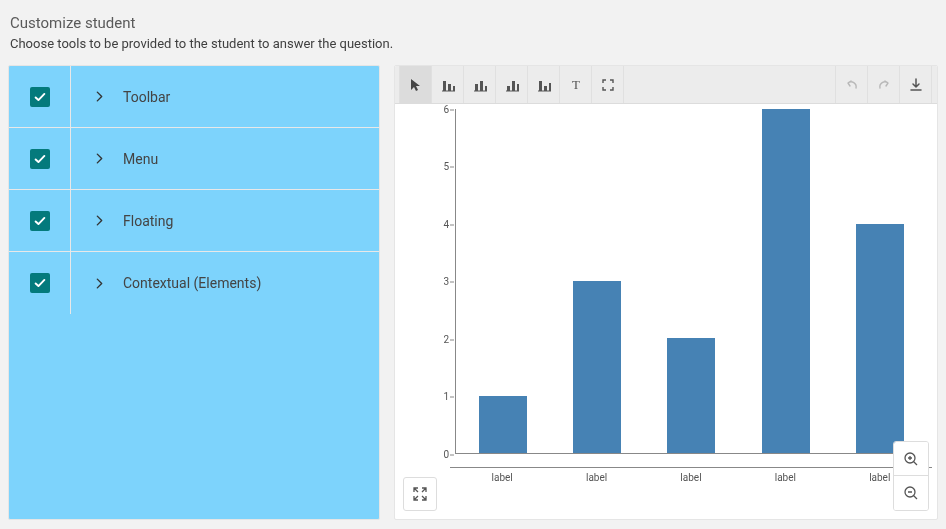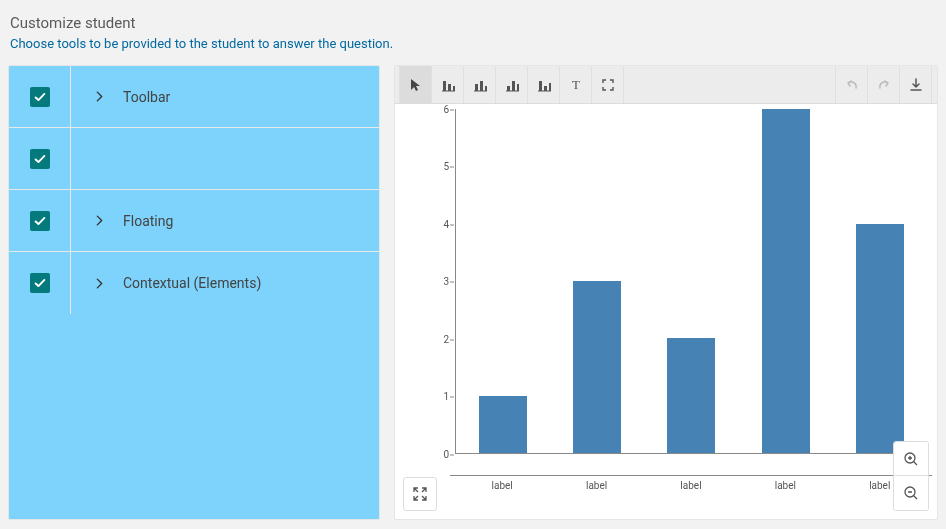--- a/index.html
+++ b/index.html
@@ -13,21 +13,21 @@
   padding: 8px;
 }
 .title {
   font-size: 15px;
   color: #5a5a5a;
   margin: 6px 0 4px 2px;
   font-weight: 400;
 }
 .subtitle {
   font-size: 13px;
-  color: #0369a1;
+  color: #404040;
   margin: 0 0 14px 2px;
 }
 .columns {
   display: flex;
   gap: 14px;
 }
 .left-panel {
   width: 372px;
   height: 455px;
   background: #7dd3fc;
@@ -166,21 +166,21 @@
   align-items: flex-end;
 }
 .bar {
   width: 48px;
   background: #4682b4;
 }
 .x-labels {
   position: absolute;
   left: 60px;
   right: 10px;
-  top: 368px;
+  top: 360px;
   display: flex;
   justify-content: space-around;
 }
 .x-label {
   font-size: 10px;
   color: #555;
   text-align: center;
   width: 48px;
   position: relative;
   padding-top: 8px;
@@ -259,20 +259,28 @@
       </div>
     </div>
 
     <div class="row">
       <div class="checkbox-cell">
         <div class="checkbox">
           <svg viewBox="0 0 16 16">
               <path d="M3 8.5 L6.2 11.5 L13 4.5" stroke="#fff" stroke-width="2.2" fill="none" stroke-linecap="round" stroke-linejoin="round"></path>
             </svg>
         </div>
+      </div>
+      <div class="row-body">
+        <span class="chevron">
+          <svg viewBox="0 0 8 12">
+              <path d="M1.5 1 L6.5 6 L1.5 11" stroke="#333" stroke-width="1.6" fill="none" stroke-linecap="round" stroke-linejoin="round"></path>
+            </svg>
+        </span>
+        <span class="row-label">Menu</span>
       </div>
     </div>
 
     <div class="row">
       <div class="checkbox-cell">
         <div class="checkbox">
           <svg viewBox="0 0 16 16">
               <path d="M3 8.5 L6.2 11.5 L13 4.5" stroke="#fff" stroke-width="2.2" fill="none" stroke-linecap="round" stroke-linejoin="round"></path>
             </svg>
         </div>

